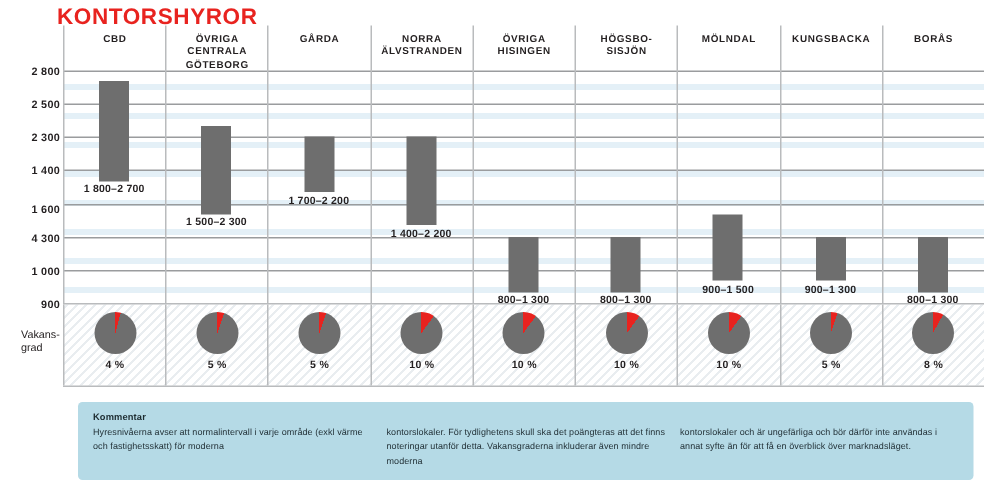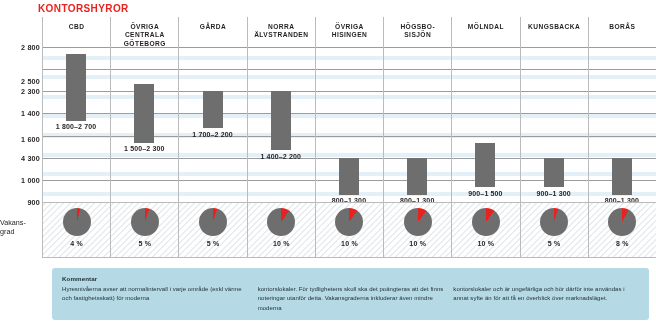--- a/index.html
+++ b/index.html
@@ -13,21 +13,21 @@
   #root {
     position: relative;
     width: 656px; height: 324px;
     background: #ffffff;
   }
 
   
   .chart-title {
     position: absolute;
     left: 38px; top: 3px;
-    font-size: 10px;
+    font-size: 15px;
     font-weight: bold;
     letter-spacing: 0.4px;
     color: #e8231f;
     font-family: "Liberation Sans", sans-serif;
   }
 
   
   .header-row {
     position: absolute;
     left: 42px; top: 17px;
@@ -144,21 +144,21 @@
   }
   .vac-value {
     margin-top: 4px;
     font-size: 7px;
     font-weight: bold;
     color: #231f20;
     letter-spacing: 0.2px;
   }
   .vac-axis-label {
     position: absolute;
-    left: 0; top: 219px;
+    left: 14px; top: 219px;
     width: 38px;
     font-size: 7.2px;
     font-weight: normal;
     color: #231f20;
     line-height: 8.6px;
     text-align: left;
   }
 
   
   .comment-box {
@@ -210,21 +210,21 @@
       <div class="header-cell">BORÅS</div>
     </div>
 
   <div class="yaxis">
       <div class="ylabel" style="top: 151px;">900</div>
       <div class="ylabel" style="top: 128.857px;">1 000</div>
       <div class="ylabel" style="top: 106.714px;">4 300</div>
       <div class="ylabel" style="top: 88px;">1 600</div>
       <div class="ylabel" style="top: 62.4286px;">1 400</div>
       <div class="ylabel" style="top: 40.2857px;">2 300</div>
-      <div class="ylabel" style="top: 18.1429px; margin-top: 12px;">2 500</div>
+      <div class="ylabel" style="top: 18.1429px;">2 500</div>
       <div class="ylabel" style="top: -4px;">2 800</div>
     </div>
 
   <div class="plot-wrap">
     <div class="plot-bg"></div>
   <div class="gridline" style="top: 155px;"></div>
       <div class="gridline" style="top: 133px;"></div>
       <div class="gridline" style="top: 111px;"></div>
       <div class="gridline" style="top: 89px;"></div>
       <div class="gridline" style="top: 66px;"></div>

